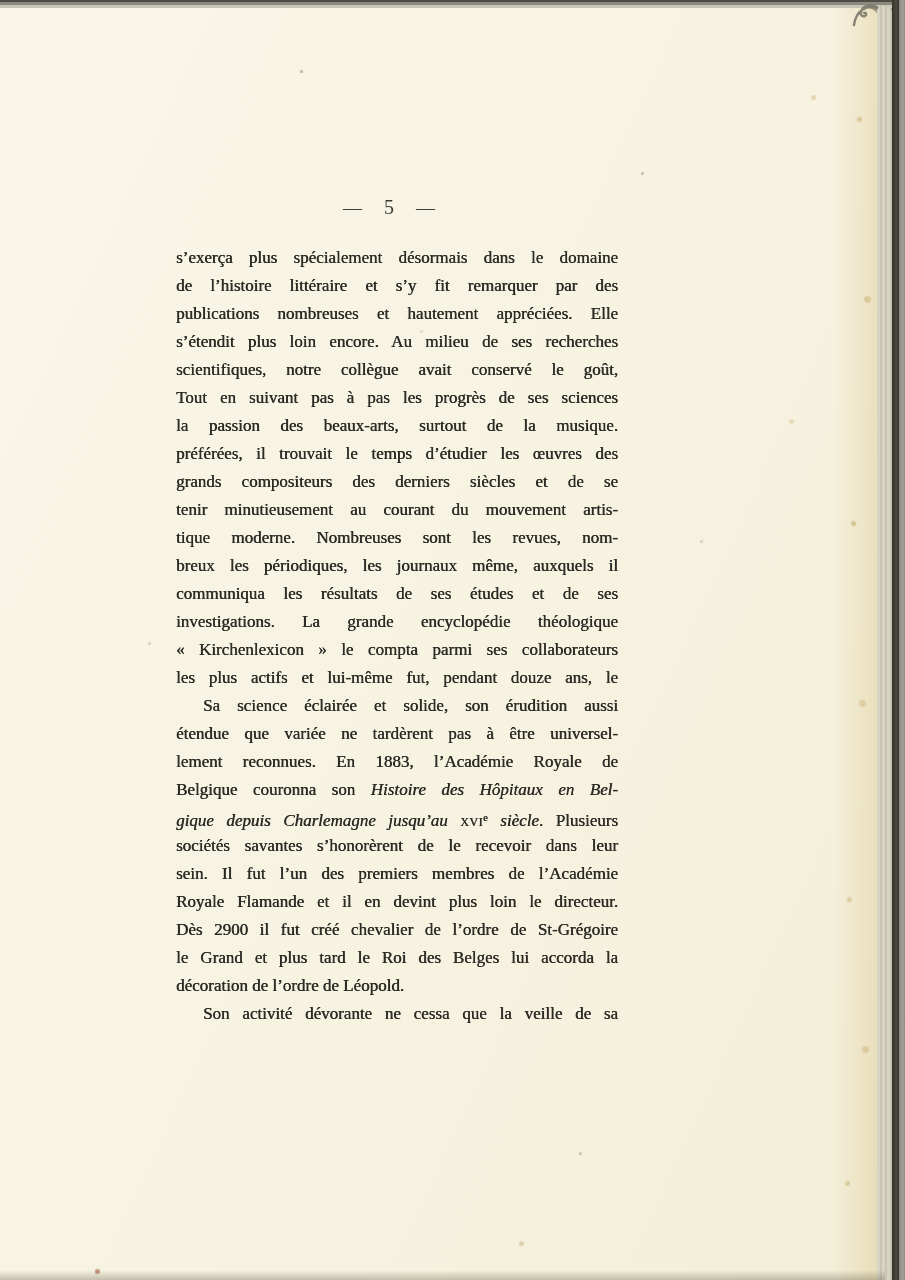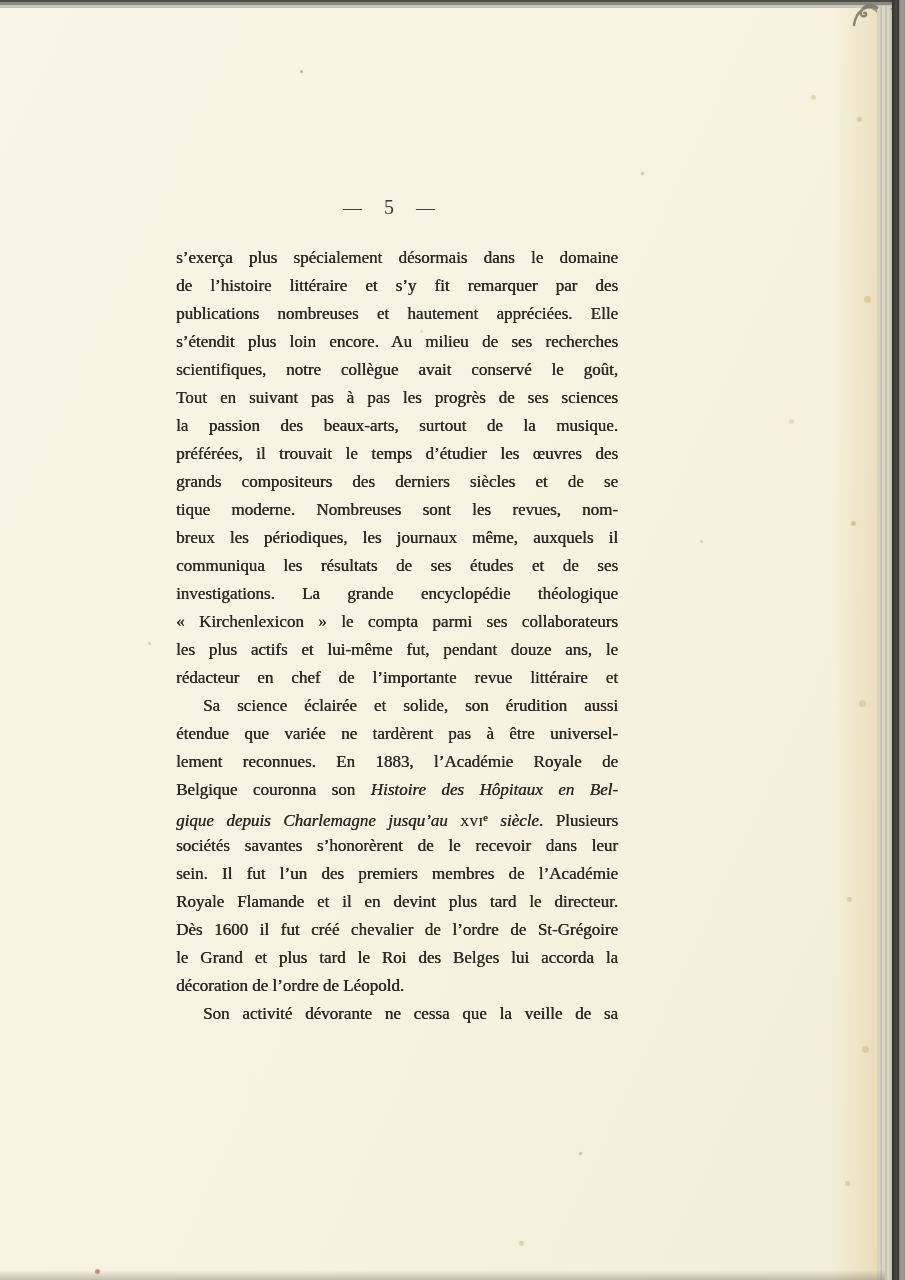--- a/index.html
+++ b/index.html
@@ -172,36 +172,36 @@
     <div class="textblock">
         <div class="line"><span>s’exerça plus spécialement désormais dans le domaine</span></div>
         <div class="line"><span>de l’histoire littéraire et s’y fit remarquer par des</span></div>
         <div class="line"><span>publications nombreuses et hautement appréciées. Elle</span></div>
         <div class="line"><span>s’étendit plus loin encore. Au milieu de ses recherches</span></div>
         <div class="line"><span>scientifiques, notre collègue avait conservé le goût,</span></div>
         <div class="line"><span>Tout en suivant pas à pas les progrès de ses sciences</span></div>
         <div class="line"><span>la passion des beaux-arts, surtout de la musique.</span></div>
         <div class="line"><span>préférées, il trouvait le temps d’étudier les œuvres des</span></div>
         <div class="line"><span>grands compositeurs des derniers siècles et de se</span></div>
+        <div class="line"><span>tenir minutieusement au courant du mouvement artis-</span></div>
         <div class="line"><span>tique moderne. Nombreuses sont les revues, nom-</span></div>
         <div class="line"><span>breux les périodiques, les journaux même, auxquels il</span></div>
         <div class="line"><span>communiqua les résultats de ses études et de ses</span></div>
         <div class="line"><span>investigations. La grande encyclopédie théologique</span></div>
         <div class="line"><span>« Kirchenlexicon » le compta parmi ses collaborateurs</span></div>
         <div class="line"><span>les plus actifs et lui-même fut, pendant douze ans, le</span></div>
-        <div class="line"><span>rédacteur en chef de l’importante revue littéraire et</span></div>
         <div class="line indent"><span>Sa science éclairée et solide, son érudition aussi</span></div>
         <div class="line"><span>étendue que variée ne tardèrent pas à être universel-</span></div>
         <div class="line"><span>lement reconnues. En 1883, l’Académie Royale de</span></div>
         <div class="line"><span>Belgique couronna son </span><span class="it">Histoire des Hôpitaux en Bel-</span></div>
         <div class="line"><span class="it">gique depuis Charlemagne jusqu’au </span><span class="sc">xvi</span><span class="sup">e</span><span> </span><span class="it">siècle</span><span>. Plusieurs</span></div>
         <div class="line"><span>sociétés savantes s’honorèrent de le recevoir dans leur</span></div>
         <div class="line"><span>sein. Il fut l’un des premiers membres de l’Académie</span></div>
-        <div class="line"><span>Royale Flamande et il en devint plus tard le directeur.</span></div>
-        <div class="line"><span>Dès 1600 il fut créé chevalier de l’ordre de St-Grégoire</span></div>
+        <div class="line"><span>Royale Flamande et il en devint plus loin le directeur.</span></div>
+        <div class="line"><span>Dès 2900 il fut créé chevalier de l’ordre de St-Grégoire</span></div>
         <div class="line"><span>le Grand et plus tard le Roi des Belges lui accorda la</span></div>
         <div class="line pend"><span>décoration de l’ordre de Léopold.</span></div>
         <div class="line indent"><span>Son activité dévorante ne cessa que la veille de sa</span></div>
       </div>
   </div>
 
   <div class="edge-right-outer"></div>
   <div class="edge-right-dark"></div>
   <div class="edge-right-paper"></div>
   <div class="edge-bottom"></div>

